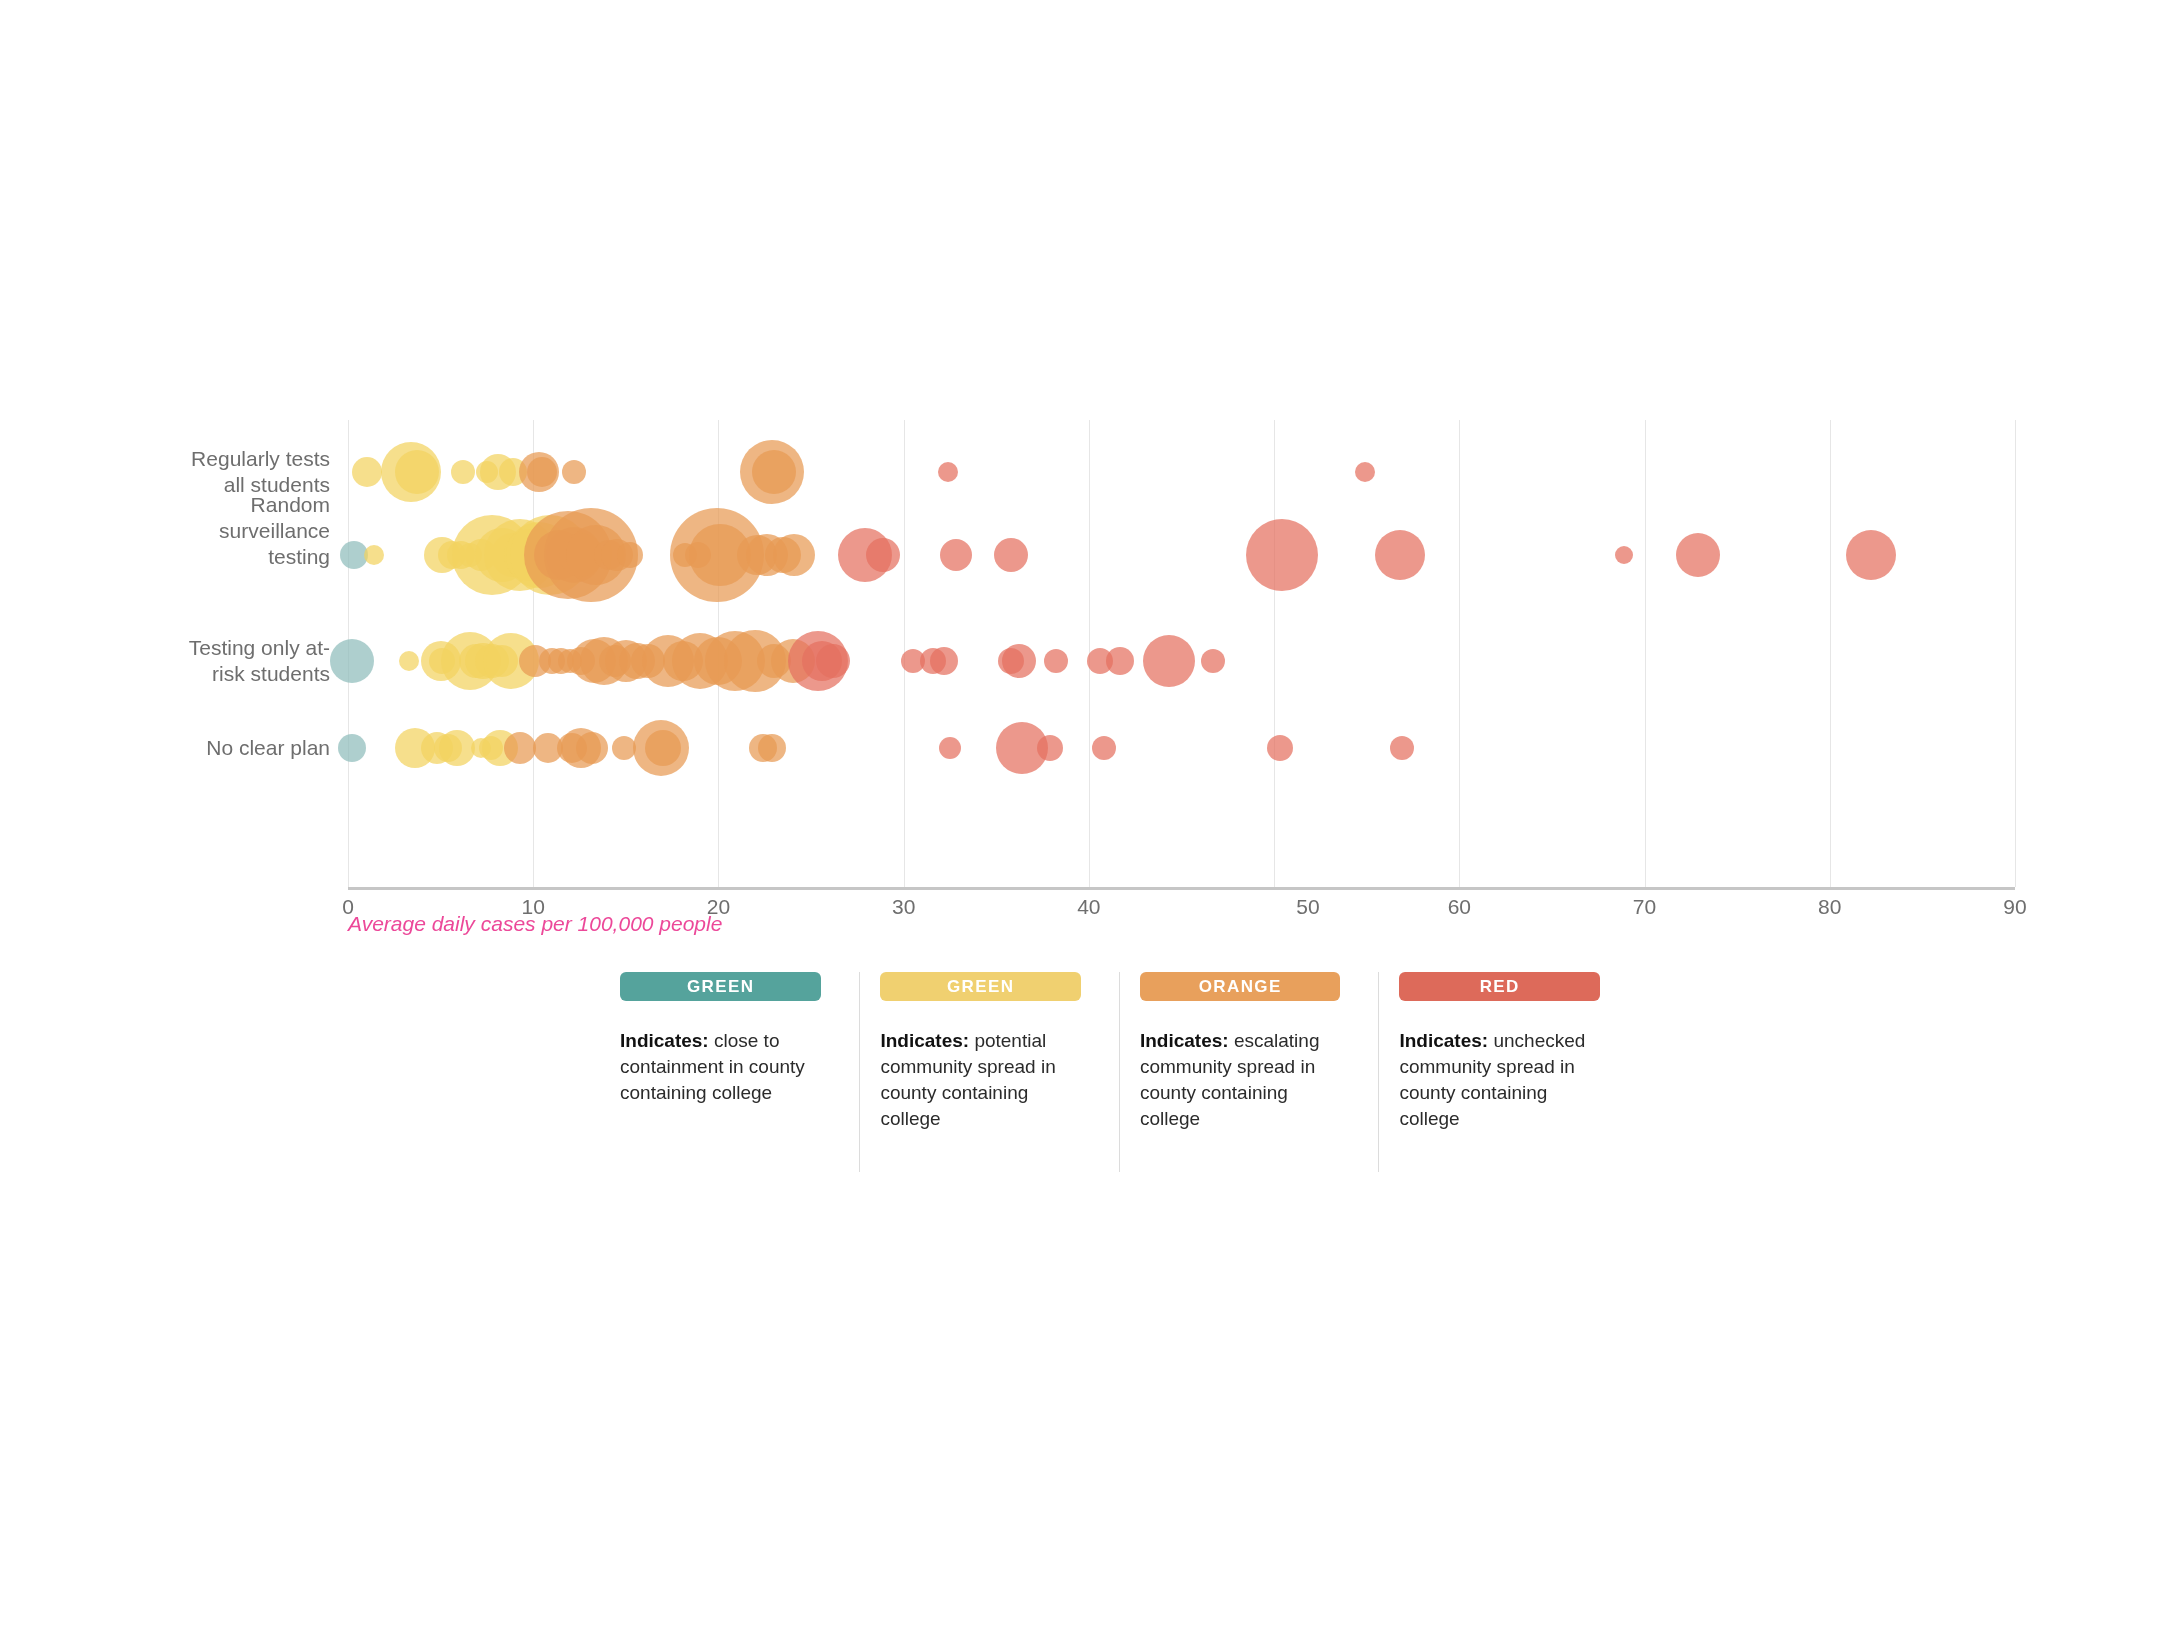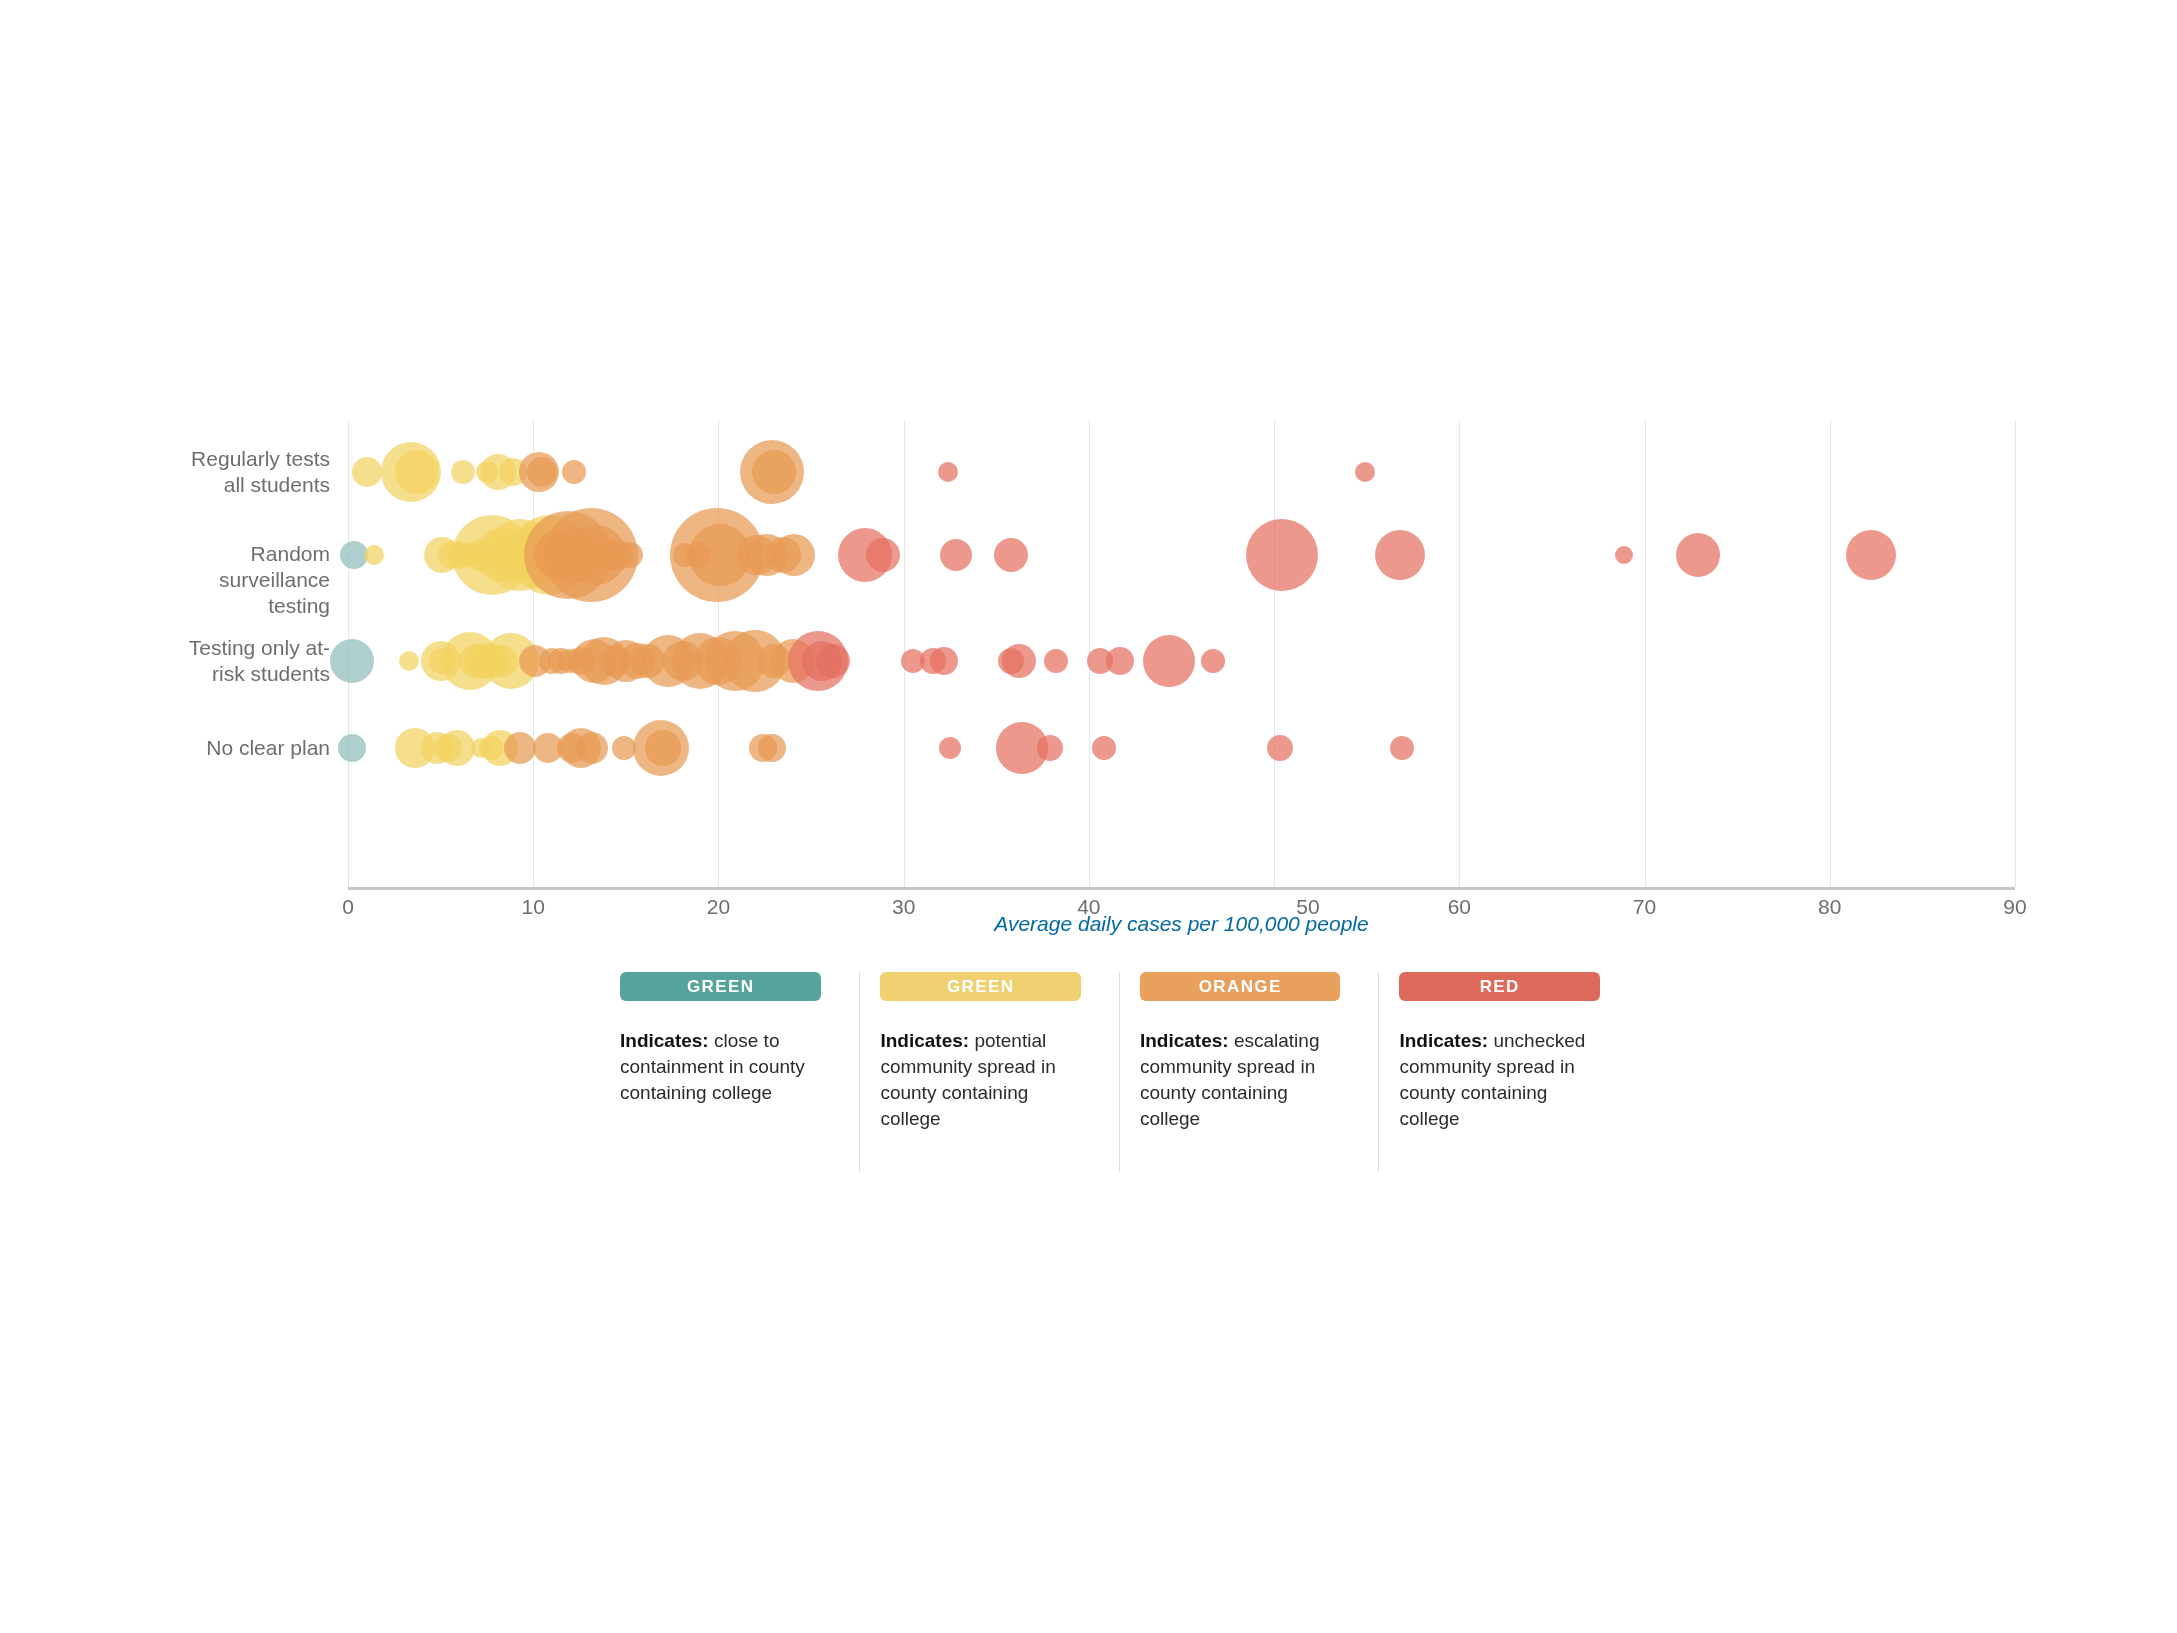--- a/index.html
+++ b/index.html
@@ -61,24 +61,24 @@
     transform: translateX(-50%);
     white-space: nowrap;
     font-family: "Liberation Sans", sans-serif;
   }
 
   #x-axis-title {
     position: absolute;
     top: 912px;
     left: 348px;
     width: 1667px;
-    text-align: center;
+    text-align: left;
     font-size: 21px;
     font-style: italic;
-    color: #0369a1;
+    color: #ec4899;
     font-family: "Liberation Sans", sans-serif;
   }
 
   .y-cat-label {
     position: absolute;
     right: 2171px;      
     text-align: right;
     font-size: 21px;
     line-height: 26px;
     color: #6e6e6e;
@@ -174,21 +174,21 @@
         <div class="tick-label" style="left: 1644.56px;">70</div>
         <div class="tick-label" style="left: 1829.78px;">80</div>
         <div class="tick-label" style="left: 2015px;">90</div>
       </div>
 
     <div id="x-axis-title">Average daily cases per 100,000 people</div>
 
     <div id="ycats">
         <div class="y-cat-label" style="left: 150px; width: 180px; right: auto; top: 446px;">Regularly tests
 all students</div>
-        <div class="y-cat-label" style="left: 150px; width: 180px; right: auto; top: 541px;">Random
+        <div class="y-cat-label" style="left: 150px; width: 180px; right: auto; top: 492px;">Random
 surveillance
 testing</div>
         <div class="y-cat-label" style="left: 150px; width: 180px; right: auto; top: 635px;">Testing only at-
 risk students</div>
         <div class="y-cat-label" style="left: 150px; width: 180px; right: auto; top: 735px;">No clear plan</div>
       </div>
   <div class="bubble" title="Regularly tests all students — 1 cases per 100,000" style="width: 30px; height: 30px; left: 366.522px; top: 472px; background: rgb(242, 211, 95); opacity: 0.72;"></div>
       <div class="bubble" title="Regularly tests all students — 3.4 cases per 100,000" style="width: 60px; height: 60px; left: 410.976px; top: 472px; background: rgb(242, 211, 95); opacity: 0.72;"></div>
       <div class="bubble" title="Regularly tests all students — 3.7 cases per 100,000" style="width: 44px; height: 44px; left: 416.532px; top: 472px; background: rgb(242, 211, 95); opacity: 0.72;"></div>
       <div class="bubble" title="Regularly tests all students — 6.2 cases per 100,000" style="width: 24px; height: 24px; left: 462.838px; top: 472px; background: rgb(242, 211, 95); opacity: 0.72;"></div>

